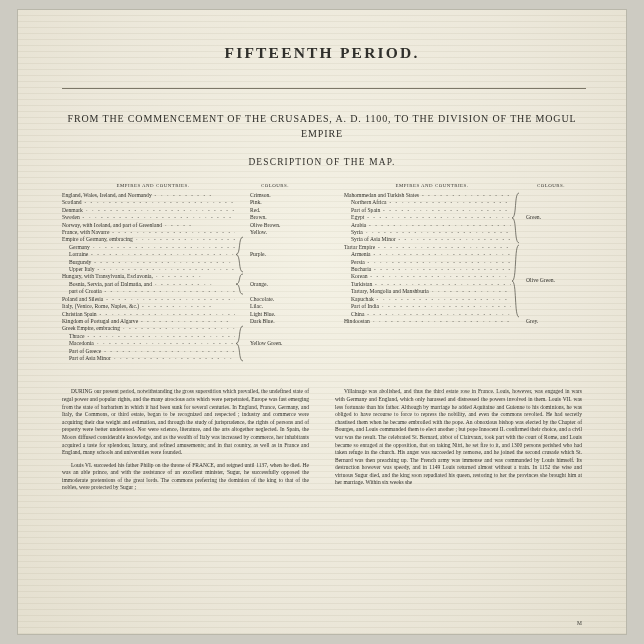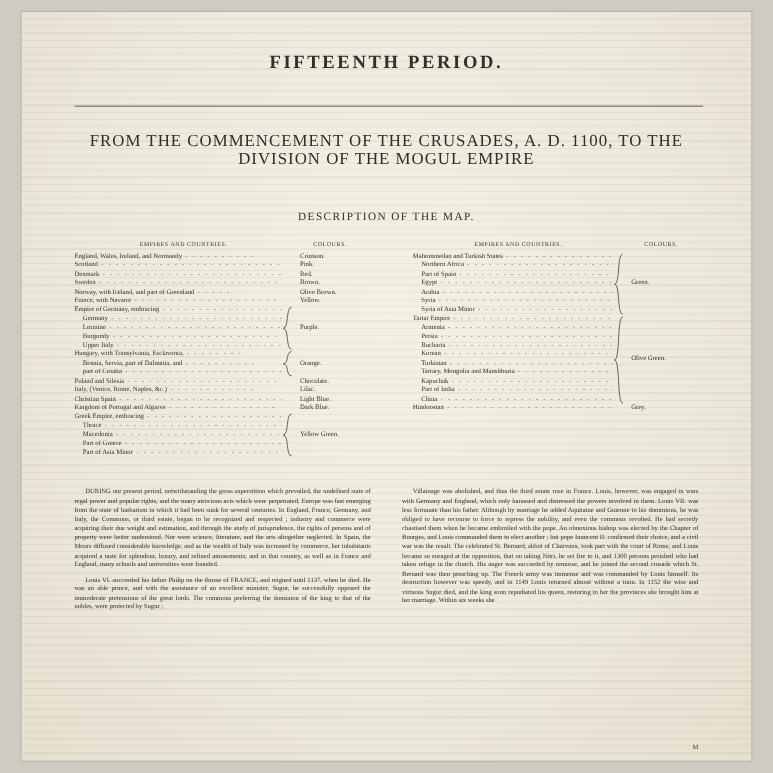--- a/index.html
+++ b/index.html
@@ -56,33 +56,33 @@
     font-variant: small-caps;
   }
   .rule {
     width: 524px;
     margin: 26px auto 0 auto;
     border-top: 1px solid #7c7768;
     height: 0;
   }
   .subtitle {
     text-align: center;
-    font-size: 14px;
+    font-size: 10px;
     letter-spacing: 0.85px;
     color: #2f2e29;
     margin-top: 22px;
     line-height: 15px;
     font-variant: small-caps;
   }
   .desc-head {
     text-align: center;
     font-size: 9.4px;
     letter-spacing: 1.2px;
     color: #2f2e29;
-    margin-top: 35px;
+    margin-top: 16px;
     font-variant: small-caps;
   }
   
   .map-desc {
     display: flex;
     margin-top: 16px;
     font-size: 5.6px;
     color: #33322d;
   }
   .map-col {

